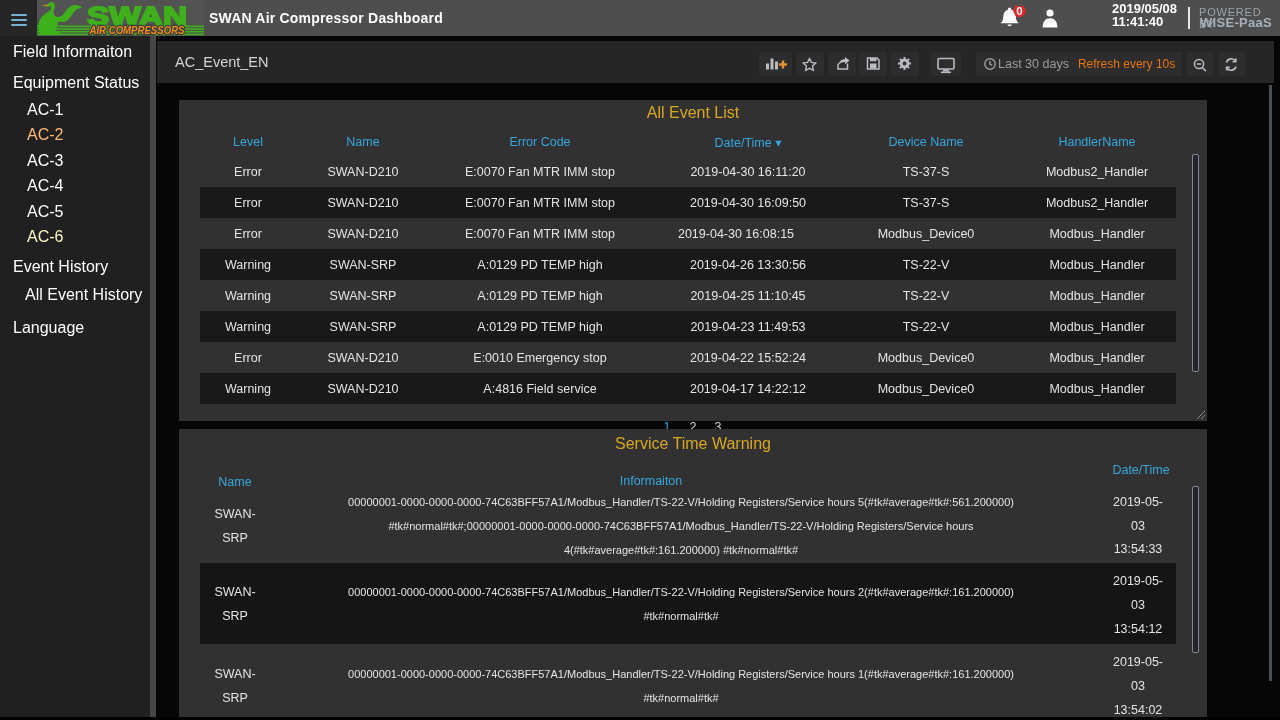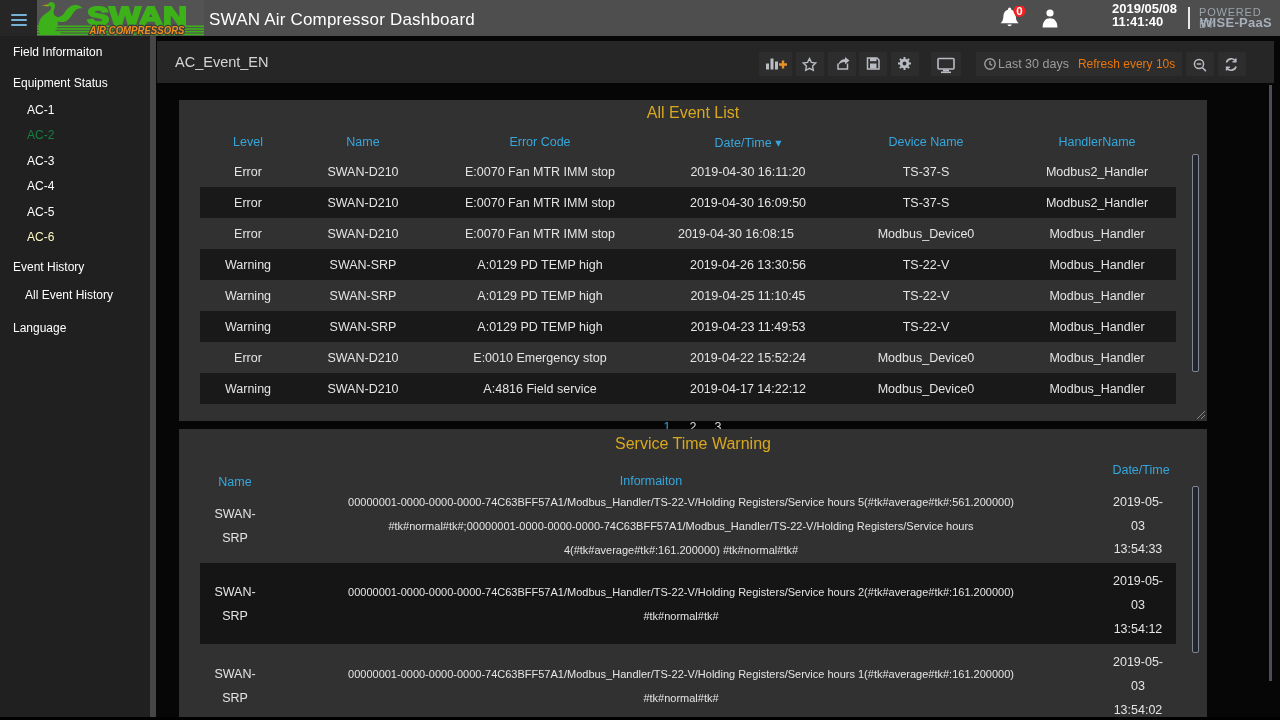--- a/index.html
+++ b/index.html
@@ -4,29 +4,29 @@
 *{margin:0;padding:0;box-sizing:border-box}
 html,body{width:1280px;height:720px;background:#060606;overflow:hidden;
  font-family:"Liberation Sans",sans-serif;}
 .abs{position:absolute}
 .c{position:absolute;transform:translate(-50%,-50%);white-space:nowrap;color:#e4e4e4;font-size:12.5px}
 .info{font-size:11px}
 
 #nav{position:absolute;left:0;top:0;width:1280px;height:36px;background:#4e4e4e}
 #navsq{position:absolute;left:0;top:0;width:37px;height:36px;background:#262626}
 #navsq i{position:absolute;left:11px;width:15.5px;height:1.8px;background:#74b1d4;border-radius:1px}
-#title{position:absolute;left:209px;top:10px;color:#fff;font-size:17px;font-weight:normal;letter-spacing:.2px}
+#title{position:absolute;left:209px;top:10px;color:#fff;font-size:14px;font-weight:bold;letter-spacing:.2px}
 #dtime{position:absolute;left:1112px;top:3px;color:#fff;font-size:13px;font-weight:bold;line-height:12.5px;text-align:left}
 #pdiv{position:absolute;left:1188px;top:7px;width:2px;height:22px;background:#e8e8e8}
 #pby{position:absolute;left:1199px;top:6px;color:#9ba3a9;font-size:11px;letter-spacing:.8px}
 #wise{position:absolute;left:1200px;top:15px;color:#a7b0ba;font-size:13px;font-weight:bold;letter-spacing:.3px}
 
 #side{position:absolute;left:0;top:36px;width:150px;height:681px;background:#202020}
 #sidebar-scroll{position:absolute;left:150px;top:36px;width:6px;height:681px;background:#464646}
-.sit{position:absolute;color:#fff;font-size:12px;white-space:nowrap}
+.sit{position:absolute;color:#fff;font-size:16px;white-space:nowrap}
 
 #tbar{position:absolute;left:157px;top:41px;width:1117px;height:42px;background:#262626}
 #tbtitle{position:absolute;left:175px;top:54px;color:#d4d4d4;font-size:14.5px}
 .tbtn{position:absolute;top:52px;height:24px;background:#2d2d2d;border-radius:1px}
 #timebox{position:absolute;left:976px;top:52px;width:206px;height:24px;background:#2d2d2d;color:#9d9d9d;font-size:12.5px;line-height:24px;white-space:nowrap}
 
 .panel{position:absolute;left:179px;width:1028px;background:#313131}
 .ptitle{position:absolute;left:0;width:1028px;text-align:center;color:#d9a81f;font-size:16px}
 .hdr{color:#35a7dd;font-size:12.5px}
 .rowdark{position:absolute;left:21px;width:976px;background:#191919}
@@ -71,21 +71,21 @@
 </svg>
 <div id="dtime">2019/05/08<br>11:41:40</div>
 <div id="pdiv"></div>
 <div id="pby">POWERED BY</div>
 <div id="wise">WISE-PaaS</div>
 <div id="side"></div>
 <div id="sidebar-scroll"></div>
 <div class="sit" style="left:13px;top:52px;transform:translateY(-50%);color:#fff">Field Informaiton</div>
 <div class="sit" style="left:13px;top:83px;transform:translateY(-50%);color:#fff">Equipment Status</div>
 <div class="sit" style="left:27px;top:109.5px;transform:translateY(-50%);color:#fff">AC-1</div>
-<div class="sit" style="left:27px;top:135px;transform:translateY(-50%);color:#15803d">AC-2</div>
+<div class="sit" style="left:27px;top:135px;transform:translateY(-50%);color:#fdba74">AC-2</div>
 <div class="sit" style="left:27px;top:160.5px;transform:translateY(-50%);color:#fff">AC-3</div>
 <div class="sit" style="left:27px;top:186px;transform:translateY(-50%);color:#fff">AC-4</div>
 <div class="sit" style="left:27px;top:211.5px;transform:translateY(-50%);color:#fff">AC-5</div>
 <div class="sit" style="left:27px;top:237px;transform:translateY(-50%);color:#fef9c3">AC-6</div>
 <div class="sit" style="left:13px;top:266.5px;transform:translateY(-50%);color:#fff">Event History</div>
 <div class="sit" style="left:25px;top:294.5px;transform:translateY(-50%);color:#ffffff">All Event History</div>
 <div class="sit" style="left:13px;top:327.5px;transform:translateY(-50%);color:#fff">Language</div>
 <div id="tbar"></div>
 <div id="tbtitle">AC_Event_EN</div>
 <div class="tbtn" style="left:759px;width:33px"></div>

